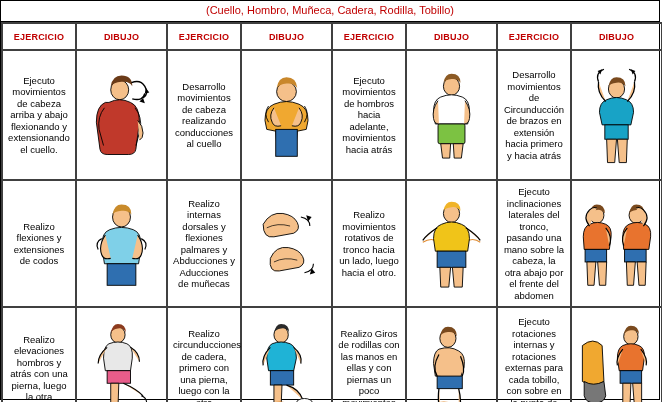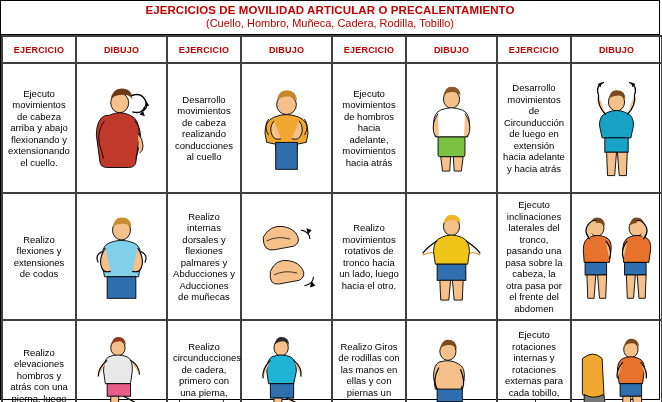--- a/index.html
+++ b/index.html
@@ -82,21 +82,20 @@
   
   col.c-txt { width: 74px; }
   col.c-pic { width: 91px; }
 </style>
 </head>
 <body>
 
 <div class="sheet">
 
   <div class="title-bar">
-    <div class="title-main">EJERCICIOS DE MOVILIDAD ARTICULAR O PRECALENTAMIENTO</div>
     <div class="title-sub">(Cuello, Hombro, Muñeca, Cadera, Rodilla, Tobillo)</div>
   </div>
 
   <table class="grid">
     <colgroup>
       <col class="c-txt">
         <col class="c-pic">
       <col class="c-txt">
         <col class="c-pic">
       <col class="c-txt">
@@ -159,21 +158,21 @@
               <path d="M35 16 q2 -10 9 -10 q10 0 10 10 q-4 -5 -10 -4 q-7 1 -9 4z" fill="#8c5a24"></path>
               <path d="M32 32 q12 -5 24 0 q8 3 8 16 l-2 14 l-36 0 l-2 -14 q0 -13 8 -16z" fill="#ffffff" stroke="#000" stroke-width="1"></path>
               <path d="M29 36 q-7 10 -5 20 q1 6 6 6" fill="#f5c08a" stroke="#000" stroke-width="1"></path>
               <path d="M59 36 q7 10 5 20 q-1 6 -6 6" fill="#f5c08a" stroke="#000" stroke-width="1"></path>
               <rect x="29" y="62" width="30" height="22" rx="2" fill="#7cc242" stroke="#000" stroke-width="1"></rect>
               <path d="M32 84 l2 16 l8 0 l1 -16z" fill="#f5c08a" stroke="#000" stroke-width="1"></path>
               <path d="M46 84 l1 16 l8 0 l2 -16z" fill="#f5c08a" stroke="#000" stroke-width="1"></path>
             </svg>
           </div>
         </td>
-        <td class="txt">Desarrollo movimientos de Circunducción de luego en extensión hacia adelante y hacia atrás</td>
+        <td class="txt">Desarrollo movimientos de Circunducción de brazos en extensión hacia primero y hacia atrás</td>
         <td class="pic">
           <div class="figwrap">
             <svg width="88" height="118" viewBox="0 0 88 118">
               <path d="M24 22 q-4 -10 6 -14" fill="none" stroke="#000" stroke-width="1.4"></path>
               <path d="M64 22 q4 -10 -6 -14" fill="none" stroke="#000" stroke-width="1.4"></path>
               <path d="M28 8 l-5 2 l3 4z" fill="#000"></path>
               <path d="M60 8 l5 2 l-3 4z" fill="#000"></path>
               <ellipse cx="44" cy="30" rx="9" ry="10" fill="#f5c08a" stroke="#000" stroke-width="1"></ellipse>
               <path d="M35 27 q2 -10 9 -10 q10 0 10 10 q-4 -5 -10 -4 q-7 1 -9 4z" fill="#7a4a1e"></path>
               <path d="M33 42 q11 -5 22 0 q8 3 8 14 l-3 14 l-32 0 l-3 -14 q0 -11 8 -14z" fill="#18a3c6" stroke="#000" stroke-width="1"></path>
@@ -228,21 +227,21 @@
               <path d="M35 15 q2 -10 9 -10 q10 0 10 10 q-4 -5 -10 -4 q-7 1 -9 4z" fill="#f0b429"></path>
               <path d="M33 30 q11 -5 22 0 q9 3 9 16 l-2 14 l-36 0 l-2 -14 q0 -13 9 -16z" fill="#f0c419" stroke="#000" stroke-width="1"></path>
               <path d="M28 34 q-12 8 -16 14" fill="#f5c08a" stroke="#000" stroke-width="1.4"></path>
               <path d="M60 34 q12 8 16 14" fill="#f5c08a" stroke="#000" stroke-width="1.4"></path>
               <rect x="28" y="60" width="32" height="18" fill="#2f6fb0" stroke="#000" stroke-width="1"></rect>
               <path d="M31 78 l1 22 l9 0 l2 -22z" fill="#f5c08a" stroke="#000" stroke-width="1"></path>
               <path d="M45 78 l2 22 l9 0 l1 -22z" fill="#f5c08a" stroke="#000" stroke-width="1"></path>
             </svg>
           </div>
         </td>
-        <td class="txt">Ejecuto inclinaciones laterales del tronco, pasando una pasa sobre la cabeza, la otra pasa por el frente del abdomen</td>
+        <td class="txt">Ejecuto inclinaciones laterales del tronco, pasando una mano sobre la cabeza, la otra abajo por el frente del abdomen</td>
         <td class="pic">
           <div class="figwrap">
             <svg width="88" height="104" viewBox="0 0 88 104">
               <g transform="translate(0,0)">
                 <ellipse cx="22" cy="20" rx="8" ry="9" fill="#f5c08a" stroke="#000" stroke-width="1"></ellipse>
                 <path d="M14 18 q2 -10 8 -10 q9 0 9 10 q-4 -5 -9 -4 q-6 1 -8 4z" fill="#7a4a1e"></path>
                 <path d="M14 30 q9 -4 18 0 q7 3 6 14 l-2 14 l-28 0 l-1 -14 q0 -11 7 -14z" fill="#e8732e" stroke="#000" stroke-width="1"></path>
                 <path d="M14 32 q-8 -10 0 -18 q4 -4 8 -2" fill="#f5c08a" stroke="#000" stroke-width="1.3"></path>
                 <path d="M32 34 q8 10 4 20" fill="#f5c08a" stroke="#000" stroke-width="1.3"></path>
                 <rect x="9" y="58" width="24" height="14" fill="#2f6fb0" stroke="#000" stroke-width="1"></rect>

